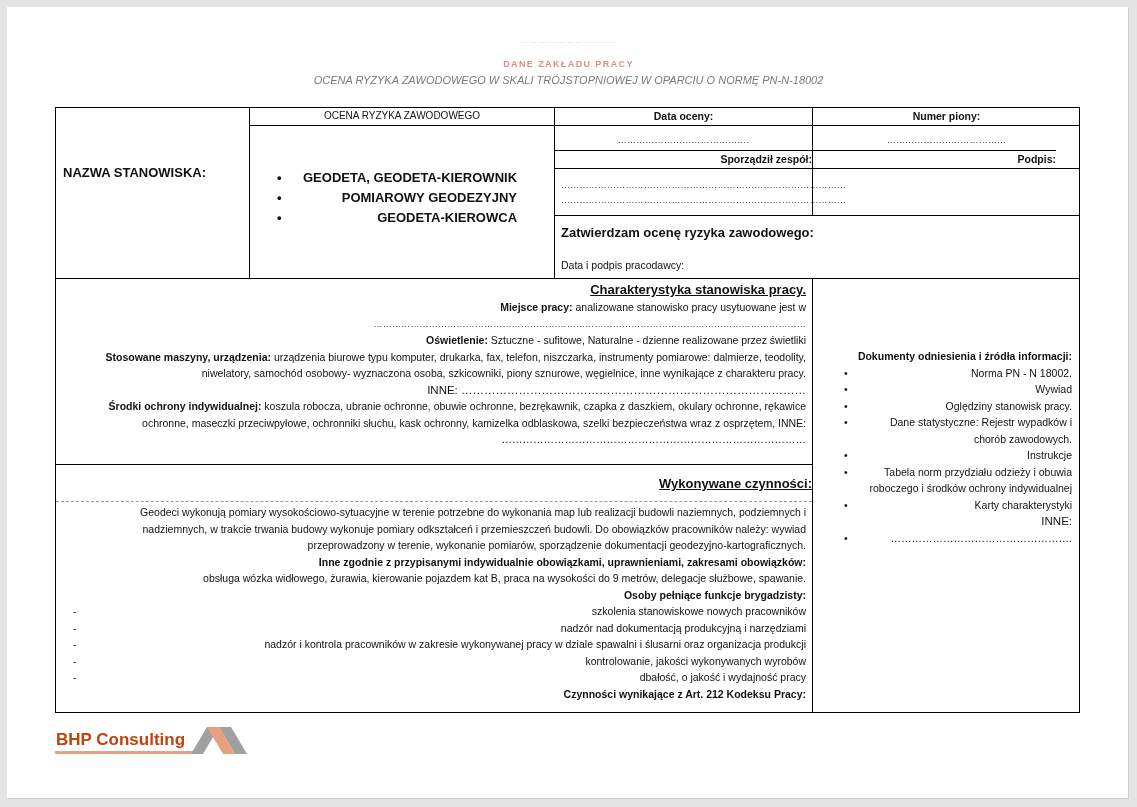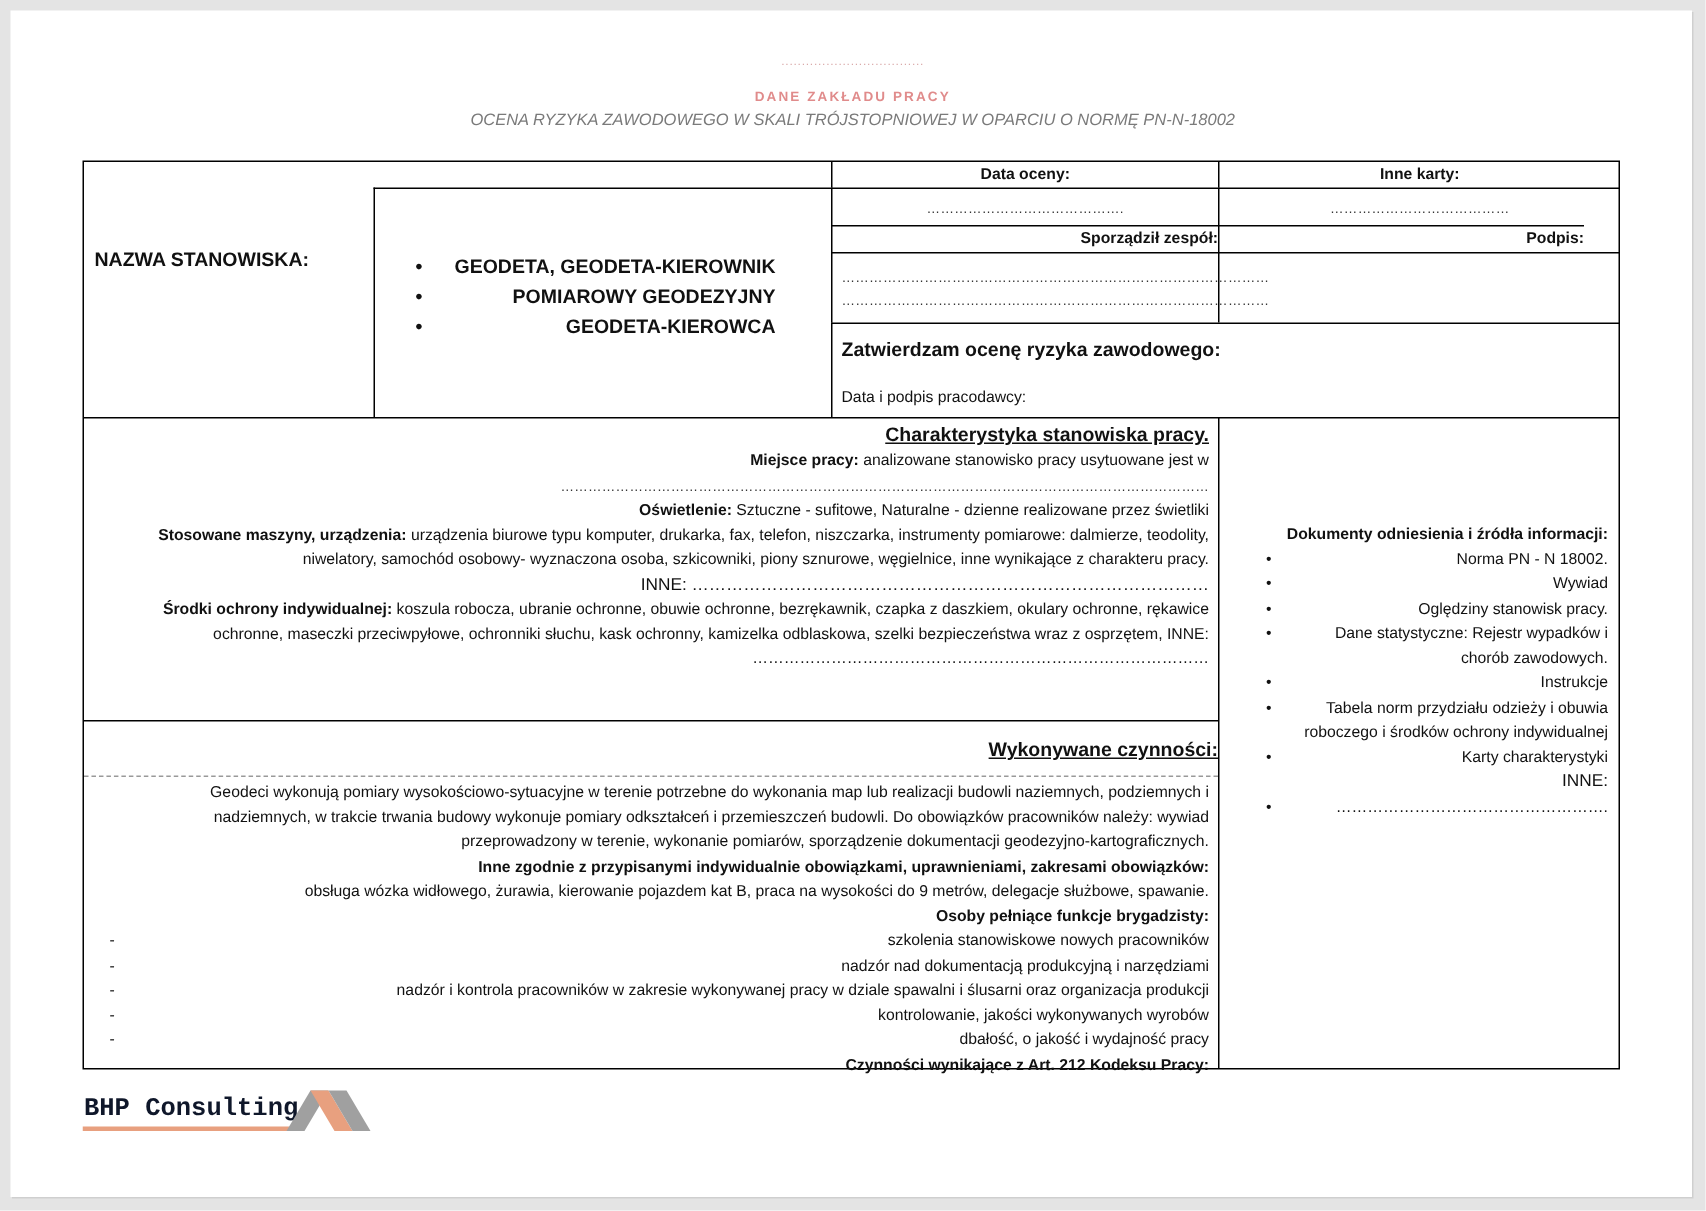--- a/index.html
+++ b/index.html
@@ -38,50 +38,53 @@
   .dots { font-size:9px; color:#333; letter-spacing:0.2px; }
   ul.pos { margin:0; padding:0; list-style:none; }
   ul.pos li { font-size:13px; font-weight:bold; line-height:20px; position:relative; padding-left:30px; }
   ul.pos li .bul { position:absolute; left:4px; top:0; }
   .sec-text p { margin:0;padding-left:27px; }
   .dash-list li { list-style:none; position:relative; padding-left:26px; }
   .dash-list li .d { position:absolute; left:10px; }
   .docs li { position:relative; padding-left:48px; list-style:none; }
   .docs li .bul { position:absolute; left:24px; }
   .logo { position:absolute; left:55px; top:726px; width:200px; height:32px; }
-  .logo-text { position:absolute; left:1px; top:4px; font-size:17px; font-weight:bold; color:#0f172a; letter-spacing:0px;font-family:Liberation Mono, monospace; }
+  .logo-text { position:absolute; left:1px; top:4px; font-size:17px; font-weight:bold; color:#c2410c; letter-spacing:0px; }
 </style>
 </head>
 <body>
 
 <div class="page"></div>
 
 <div class="top-dots">...................................</div>
 <div class="company">DANE ZAKŁADU PRACY</div>
 <div class="doc-title">OCENA RYZYKA ZAWODOWEGO W SKALI TRÓJSTOPNIOWEJ W OPARCIU O NORMĘ PN-N-18002</div>
 
 <div class="tbl">
 
   <div class="cell" style="left:0; top:0; width:193px; height:170px;">
     <div class="b" style="position:absolute; left:7px; top:57px; font-size:13px;">NAZWA STANOWISKA:</div>
   </div>
 
+  <div class="cell bl center" style="left:193px; top:0; width:305px; height:17px; line-height:16px; font-size:10px;">
+    <span>OCENA RYZYKA ZAWODOWEGO</span>
+  </div>
   <div class="cell bl bt" style="left:193px; top:17px; width:305px; height:153px;">
     <ul class="pos" style="position:absolute; left:23px; top:42px;">
       <li><span class="bul">•</span><span>GEODETA, GEODETA-KIEROWNIK</span></li>
       <li><span class="bul">•</span><span>POMIAROWY GEODEZYJNY</span></li>
       <li><span class="bul">•</span><span>GEODETA-KIEROWCA</span></li>
     </ul>
   </div>
 
   <div class="cell bl center b" style="left:498px; top:0; width:258px; height:17px; line-height:16px; font-size:10.5px;">
     <span>Data oceny:</span>
   </div>
   <div class="cell bl center b" style="left:756px; top:0; width:268px; height:17px; line-height:16px; font-size:10.5px;">
-    <span>Inne karty:</span>
+    <span>Numer piony:</span>
   </div>
   <div class="cell bl bt center" style="left:498px; top:17px; width:258px; height:25px; line-height:26px;">
     <span class="dots">…………………………………….</span>
   </div>
   <div class="cell bl bt center" style="left:756px; top:17px; width:268px; height:25px; line-height:26px;">
     <span class="dots">…………………………………</span>
   </div>
 
   <div class="cell bl bt b" style="left:498px; top:42px; width:258px; height:18px; line-height:17px; padding-left:6px;">
     <span>Sporządził zespół:</span>
@@ -103,21 +106,21 @@
   <div class="cell bt2 small sec-text" style="left:0; top:170px; width:756px; height:186px; padding:2px 6px 0 7px;">
     <div class="b u" style="font-size:13px; line-height:18px;">Charakterystyka stanowiska pracy.</div>
     <p><span class="b">Miejsce pracy:</span><span> analizowane stanowisko pracy usytuowane jest w</span></p>
     <p class="dots">……………………………………………………………………………………………………………………………</p>
     <p><span class="b">Oświetlenie:</span><span> Sztuczne - sufitowe, Naturalne - dzienne realizowane przez świetliki</span></p>
     <p><span class="b">Stosowane maszyny, urządzenia:</span><span> urządzenia biurowe typu komputer, drukarka, fax, telefon, niszczarka, instrumenty pomiarowe: dalmierze, teodolity, niwelatory, samochód osobowy- wyznaczona osoba, szkicowniki, piony sznurowe, węgielnice, inne wynikające z charakteru pracy.</span></p>
     <p style="font-size:11.5px;">INNE: ………………………………………………………………………………</p>
     <p><span class="b">Środki ochrony indywidualnej:</span><span> koszula robocza, ubranie ochronne, obuwie ochronne, bezrękawnik, czapka z daszkiem, okulary ochronne, rękawice ochronne, maseczki przeciwpyłowe, ochronniki słuchu, kask ochronny, kamizelka odblaskowa, szelki bezpieczeństwa wraz z osprzętem, INNE: ……………………………………………………………………………</span></p>
   </div>
 
-  <div class="cell bt small sec-text" style="left:0; top:356px; width:756px; height:248px;margin-top:16px;">
+  <div class="cell bt small sec-text" style="left:0; top:356px; width:756px; height:248px;">
     <div class="b u" style="font-size:13px; line-height:18px; padding:10px 0 0 7px; height:26px; border-bottom:1px dashed #999;">Wykonywane czynności:</div>
     <div style="padding:2px 6px 0 7px;">
       <p>Geodeci wykonują pomiary wysokościowo-sytuacyjne w terenie potrzebne do wykonania map lub realizacji budowli naziemnych, podziemnych i nadziemnych, w trakcie trwania budowy  wykonuje pomiary odkształceń i przemieszczeń budowli.  Do obowiązków pracowników należy: wywiad przeprowadzony w terenie, wykonanie pomiarów, sporządzenie dokumentacji geodezyjno-kartograficznych.</p>
       <p class="b">Inne zgodnie z przypisanymi indywidualnie obowiązkami, uprawnieniami, zakresami obowiązków:</p>
       <p>obsługa wózka widłowego, żurawia, kierowanie pojazdem kat B, praca na wysokości do 9 metrów, delegacje służbowe, spawanie.</p>
       <p class="b">Osoby pełniące funkcje brygadzisty:</p>
       <ul class="dash-list" style="margin:0; padding:0;">
         <li><span class="d">-</span><span>szkolenia stanowiskowe nowych pracowników</span></li>
         <li><span class="d">-</span><span>nadzór nad dokumentacją produkcyjną i narzędziami</span></li>
         <li><span class="d">-</span><span>nadzór i kontrola pracowników w zakresie wykonywanej pracy w dziale spawalni i ślusarni oraz organizacja produkcji</span></li>

